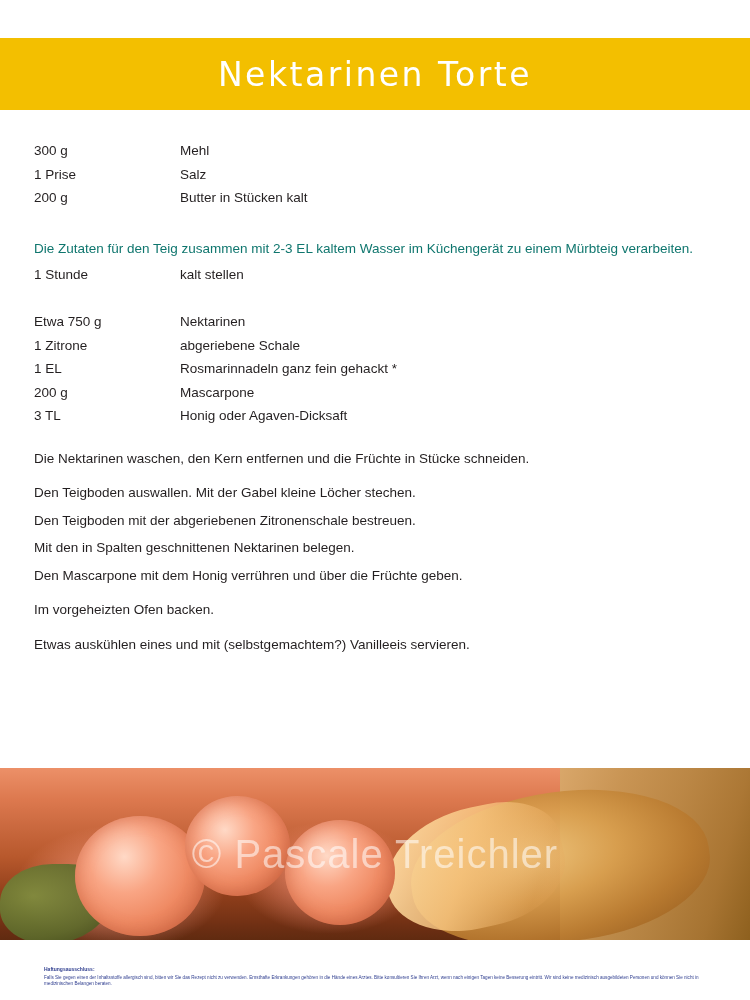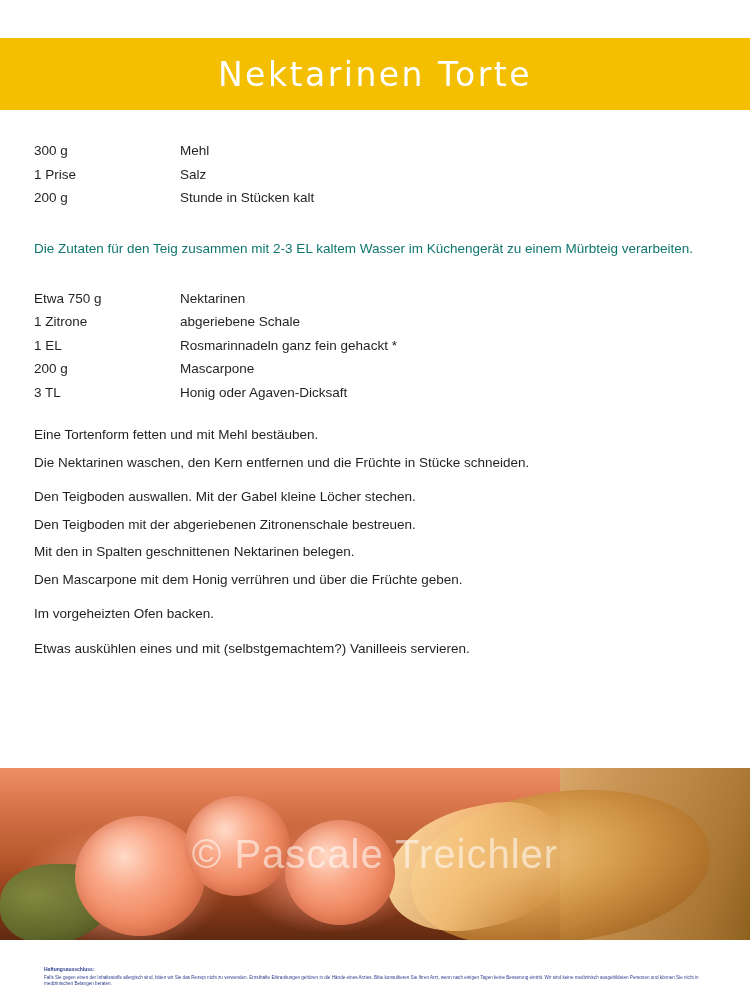--- a/index.html
+++ b/index.html
@@ -193,31 +193,39 @@
           <tr>
         <td class="qty">300 g</td>
         <td class="item">Mehl</td>
       </tr>
       <tr>
         <td class="qty">1 Prise</td>
         <td class="item">Salz</td>
       </tr>
       <tr>
         <td class="qty">200 g</td>
-        <td class="item">Stunde in Stücken kalt</td>
+        <td class="item">Butter in Stücken kalt</td>
       </tr>
     </tbody>
       </table>
 
     <div class="spacer-lg"></div>
 
     <p class="para">Die Zutaten für den Teig zusammen mit 2-3 EL kaltem Wasser im Küchengerät zu einem Mürbteig verarbeiten.</p>
 
     <div class="spacer-sm"></div>
 
+    <table class="ing-table">
+      <tbody>
+          <tr>
+        <td class="qty">1 Stunde</td>
+        <td class="item">kalt stellen</td>
+      </tr>
+    </tbody>
+      </table>
 
     <div class="spacer-lg"></div>
 
     <table class="ing-table">
       <tbody>
           <tr>
         <td class="qty">Etwa 750 g</td>
         <td class="item">Nektarinen</td>
       </tr>
       <tr>
@@ -235,21 +243,20 @@
       <tr>
         <td class="qty">3 TL</td>
         <td class="item">Honig oder Agaven-Dicksaft</td>
       </tr>
     </tbody>
       </table>
 
     <div class="spacer-md"></div>
 
     <div>
-      <p class="line">Eine Tortenform fetten und mit Mehl bestäuben.</p>
       <p class="line">Die Nektarinen waschen, den Kern entfernen und die Früchte in Stücke schneiden.</p>
     </div>
 
     <div class="spacer-md"></div>
 
     <div>
       <p class="line">Den Teigboden auswallen. Mit der Gabel kleine Löcher stechen.</p>
       <p class="line">Den Teigboden mit der abgeriebenen Zitronenschale bestreuen.</p>
       <p class="line">Mit den in Spalten geschnittenen Nektarinen belegen.</p>
       <p class="line">Den Mascarpone mit dem Honig verrühren und über die Früchte geben.</p>

